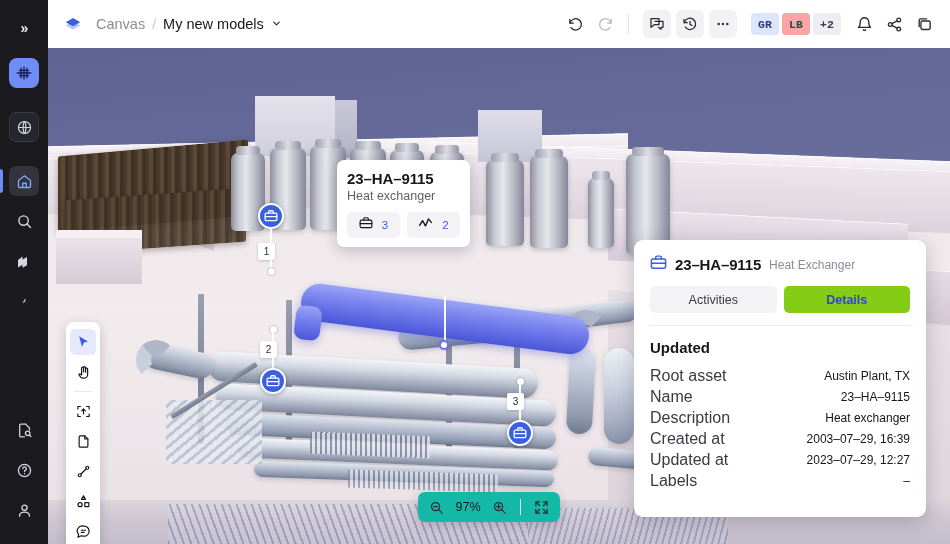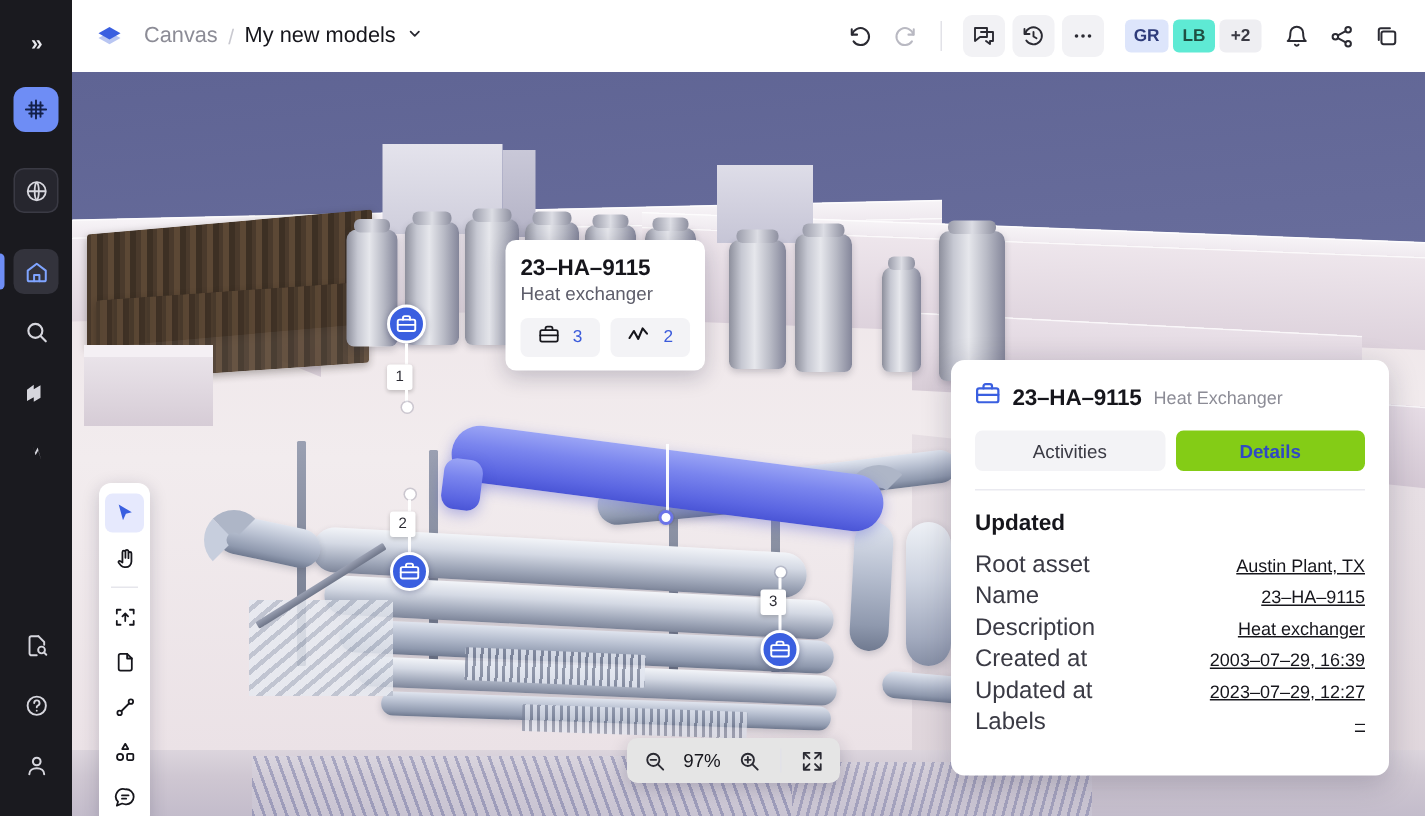--- a/index.html
+++ b/index.html
@@ -49,27 +49,27 @@
   .crumb-cur { font-size: 14.5px; color: #16161c; font-weight: 500; }
   .crumb-caret { margin-left: 7px; color:#2b2b33; font-size: 11px; }
   .hdr-spacer { flex: 1; }
   .hdr-icon {
     width: 28px; height: 28px; border-radius: 6px; display:flex;
     align-items:center; justify-content:center; color:#2b2b33; margin-left: 2px;
   }
   .hdr-icon.soft { background: #f2f2f5; margin-left: 5px; }
   .hdr-icon.dim { color: #b9b9c2; }
   .hdr-divider { width:1px; height:20px; background:#e2e2e8; margin: 0 9px; }
-  .chips { display:flex; align-items:center; margin: 0 4px 0 14px; }
+  .chips { display:flex; align-items:center; margin: 0 4px 0 14px; font-family: Liberation Mono, monospace; }
   .chip {
     height: 22px; min-width: 28px; padding: 0 6px; border-radius: 4px; margin-right: 3px;
     font-size: 11.5px; font-weight: 600; display:flex; align-items:center; justify-content:center;
   }
   .chip.c1 { background:#dde5fb; color:#2e3b7a; }
-  .chip.c2 { background:#5eead4; color:#1f4f42; }
+  .chip.c2 { background:#fca5a5; color:#1f4f42; }
   .chip.c3 { background:#eeeef2; color:#3a3a44; }
 
   
   #canvas {
     position: absolute; left: 48px; top: 48px; width: 902px; height: 496px;
     overflow: hidden; background: #6a6f9e;
   }
   .sky-flat { position:absolute; inset:0; background: linear-gradient(175deg,#5f6494 0%, #6d72a0 55%, #7a7eaa 100%); }
   .wall {
     position:absolute; background: linear-gradient(180deg,#e6dfe6 0%, #d9cfd8 70%, #cfc4cf 100%);
@@ -166,21 +166,21 @@
   .tool {
     width: 26px; height: 26px; border-radius: 5px; display:flex;
     align-items:center; justify-content:center; color:#16161c; margin: 2px 0;
   }
   .tool.sel { background:#e6e9fd; color:#3a5fe0; }
   .tool-sep { width: 18px; height:1px; background:#e6e6ec; margin: 4px 0; }
 
   
   #zoombar {
     position:absolute; left: 418px; top: 492px; height: 30px;
-    background:#e5e5e5; border-radius: 7px; box-shadow: 0 3px 12px rgba(25,25,55,.2);
+    background:#14b8a6; border-radius: 7px; box-shadow: 0 3px 12px rgba(25,25,55,.2);
     display:flex; align-items:center; padding: 12px 9px; gap: 7px; z-index: 30;
   }
   .zb-icon { width:19px; height:19px; display:flex; align-items:center; justify-content:center; color:#2b2b33; }
   .zb-val { font-size: 12.5px; color:#16161c; min-width: 30px; text-align:center; }
   .zb-sep { width:1px; height:16px; background:#e2e2e8; margin: 0 4px; }
 
   
   #panel {
     position:absolute; left: 634px; top: 240px; width: 292px; height: 277px;
     background:#fff; border-radius: 9px; box-shadow: 0 5px 20px rgba(25,25,55,.22);
@@ -193,21 +193,21 @@
   .pn-tab {
     flex:1; height: 27px; border-radius: 5px; background:#f3f3f6; color:#3a3a44;
     display:flex; align-items:center; justify-content:center; font-size: 12.5px;
   }
   .pn-tab.active { background:#84cc16; color:#2f49c4; font-weight: 600; }
   .pn-rule { height:1px; background:#eaeaf0; margin: 12px 16px 0 16px; }
   .pn-section { font-size: 15px; font-weight: 600; color:#16161c; padding: 13px 16px 0 16px; }
   .pn-rows { padding: 9px 16px 0 16px; }
   .pn-row { display:flex; align-items:center; justify-content:space-between; height: 21px; margin-bottom: 0; }
   .pn-k { font-size: 16px; color:#3a3a44; }
-  .pn-v { font-size: 12px; color:#16161c; text-align:center;text-decoration:underline; }
+  .pn-v { font-size: 12px; color:#16161c; text-align:center; }
 </style>
 </head>
 <body>
 
 <div id="app">
 
   <div id="canvas">
     <div class="sky-flat"></div>
 
     <div style="position:absolute;left:-40px;top:150px;width:1010px;height:360px;background:linear-gradient(180deg,#efe7ea 0%,#f2ecee 30%,#e9dfe4 100%);"></div>

